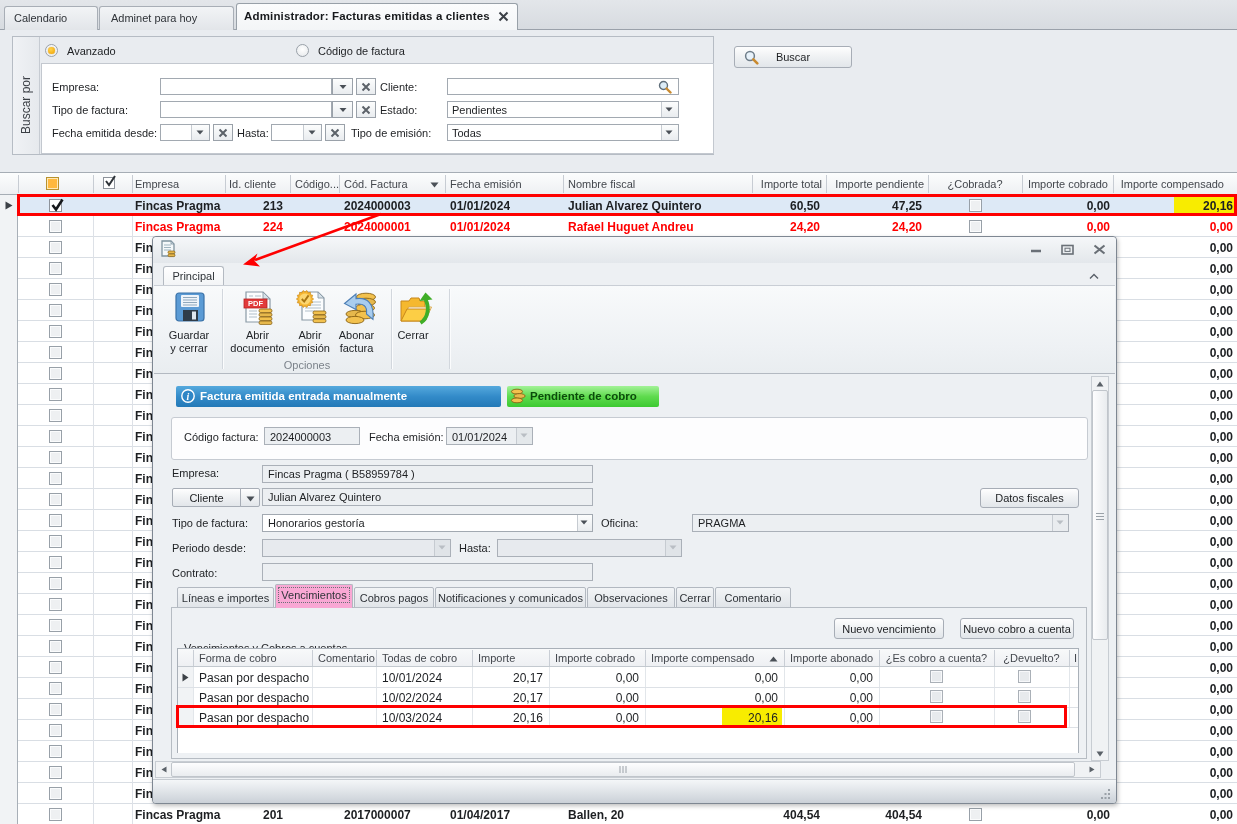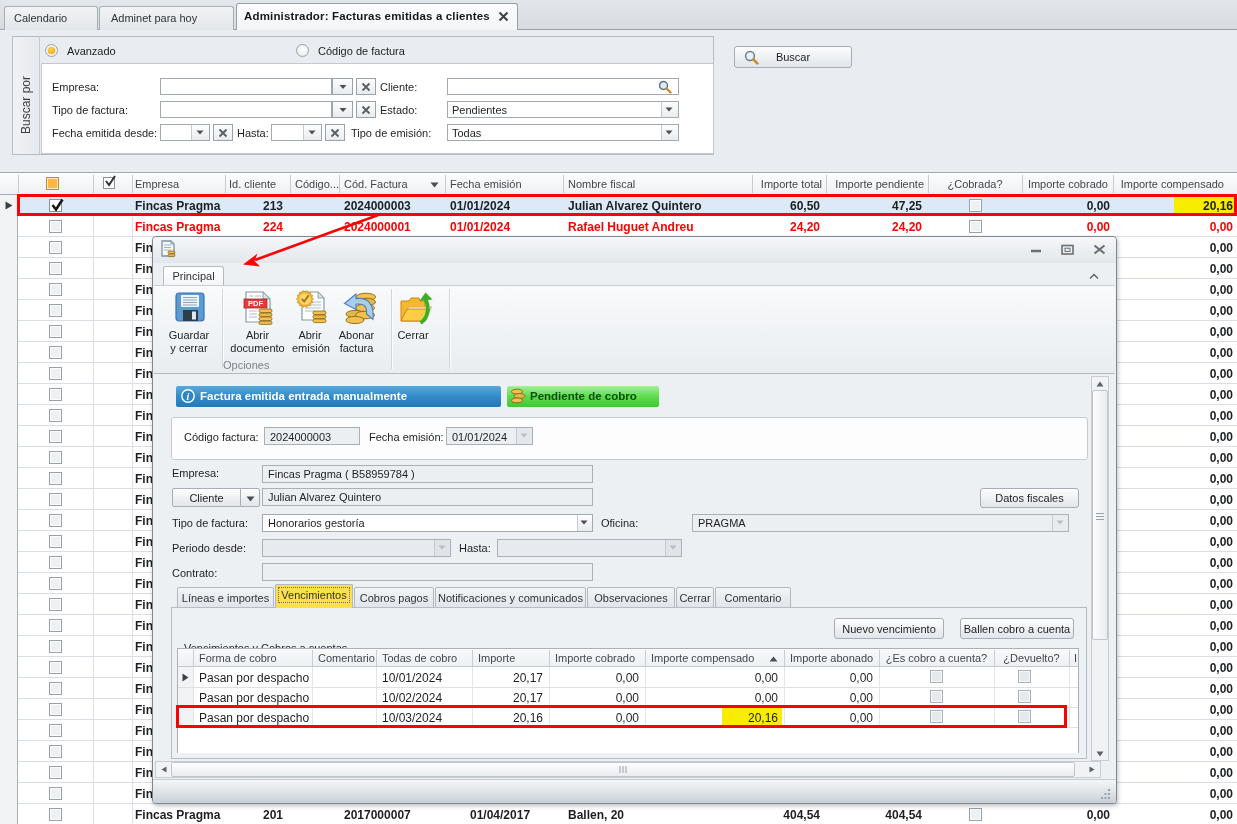--- a/index.html
+++ b/index.html
@@ -284,21 +284,21 @@
 <div class="cb" style="left:49px;top:766px;"></div>
 <div class="cell b" style="left:135px;top:766px;width:80px;">Fincas Pragma</div>
 <div class="cell b" style="left:1120px;top:766px;width:113px;text-align:right;">0,00</div>
 <div class="cb" style="left:49px;top:787px;"></div>
 <div class="cell b" style="left:135px;top:787px;width:80px;">Fincas Pragma</div>
 <div class="cell b" style="left:1120px;top:787px;width:113px;text-align:right;">0,00</div>
 <div class="cb" style="left:49px;top:808px;"></div>
 <div class="cell b " style="left:135px;top:808px;width:150px;">Fincas Pragma</div>
 <div class="cell b " style="left:225px;top:808px;width:58px;text-align:right;">201</div>
 <div class="cell b " style="left:344px;top:808px;width:99px;">2017000007</div>
-<div class="cell b " style="left:450px;top:808px;margin-left:20px;">01/04/2017</div>
+<div class="cell b " style="left:450px;top:808px;">01/04/2017</div>
 <div class="cell b " style="left:568px;top:808px;">Ballen, 20</div>
 <div class="cell b " style="left:700px;top:808px;width:120px;text-align:right;">404,54</div>
 <div class="cell b " style="left:800px;top:808px;width:122px;text-align:right;">404,54</div>
 <div class="cb" style="left:969px;top:808px;"></div>
 <div class="cell b " style="left:1000px;top:808px;width:110px;text-align:right;">0,00</div>
 <div class="cell b " style="left:1120px;top:808px;width:113px;text-align:right;">0,00</div>
 <div class="ab" style="left:152px;top:236px;width:965px;height:568px;background:#edf0f3;border:1px solid #7e8792;border-radius:4px;box-shadow:1px 2px 4px rgba(0,0,0,0.25);overflow:hidden;">
     <div class="ab" style="left:0;top:0;width:963px;height:26px;background:linear-gradient(#f5f7f9,#e3e7eb);border-radius:3px 3px 0 0;"></div>
     <svg class="ab" style="left:8px;top:3px" width="15" height="18">
       <path d="M1 1 h9 l3 3 v12 h-12 z" fill="#f4f8fa" stroke="#7e929e" stroke-width="1.3"></path>
@@ -325,21 +325,21 @@
     </svg>
     <div class="ab" style="left:1px;top:48px;width:961px;height:89px;background:linear-gradient(#f8fafb,#eef1f4 70%,#e9edf0);border-top:1px solid #c9ced5;border-bottom:1px solid #b3b9c1;"></div>
     <div class="ab" style="left:69px;top:52px;width:1px;height:80px;background:#d2d7dd;box-shadow:1px 0 0 #fbfcfd;"></div>
     <div class="ab" style="left:238px;top:52px;width:1px;height:80px;background:#d2d7dd;box-shadow:1px 0 0 #fbfcfd;"></div>
     <div class="ab" style="left:296px;top:52px;width:1px;height:80px;background:#d2d7dd;box-shadow:1px 0 0 #fbfcfd;"></div>
     <div class="ab" style="left:4px;top:92px;width:64px;text-align:center;line-height:13px;color:#23262a;">Guardar<br>y cerrar</div>
     <div class="ab" style="left:72px;top:92px;width:65px;text-align:center;line-height:13px;color:#23262a;">Abrir<br>documento</div>
     <div class="ab" style="left:139px;top:92px;width:36px;text-align:center;line-height:13px;color:#23262a;">Abrir<br>emisión</div>
     <div class="ab" style="left:176px;top:92px;width:55px;text-align:center;line-height:13px;color:#23262a;">Abonar<br>factura</div>
     <div class="ab" style="left:232px;top:92px;width:56px;text-align:center;line-height:13px;color:#23262a;">Cerrar</div>
-    <div class="ab" style="left:70px;top:122px;width:168px;color:#7b828a;">Opciones</div>
+    <div class="ab" style="left:70px;top:122px;width:168px;text-align:center;color:#7b828a;">Opciones</div>
     <svg class="ab" style="left:21px;top:54px" width="32" height="32">
       <rect x="2" y="2" width="28" height="28" rx="3" fill="#5b9bd5"></rect>
       <rect x="2" y="2" width="28" height="28" rx="3" fill="none" stroke="#3a72a8" stroke-width="1.2"></rect>
       <rect x="7" y="4" width="18" height="12" rx="1" fill="#eef4fa"></rect>
       <path d="M9 6.5 h14 M9 9 h14 M9 11.5 h14 M9 14 h14" stroke="#8fa8bd" stroke-width="1"></path>
       <rect x="9" y="19" width="15" height="11" fill="#2f3c49"></rect>
       <rect x="18" y="20.5" width="4" height="8" fill="#dfe7ef"></rect>
     </svg>
     <svg class="ab" style="left:90px;top:54px" width="32" height="34">
       <path d="M3 1 h17 l7 7 v23 h-24 z" fill="#fbfdfe" stroke="#8a9aa6" stroke-width="1.2"></path>
@@ -445,30 +445,30 @@
     </svg>
     <div class="lbl" style="left:306px;top:305px;">Hasta:</div>
     <div class="inpg" style="left:344px;top:302px;width:185px;height:18px;background:#e7eaee;"></div>
     <div class="ab" style="left:512px;top:303px;width:16px;height:16px;background:#e0e4e8;border-left:1px solid #c6cbd1;"></div>
     <svg class="ab" style="left:516px;top:308px" width="8" height="5">
       <path d="M0.5 0.5 L7.5 0.5 L4 4.5 Z" fill="#b9bec4"></path>
     </svg>
     <div class="lbl" style="left:19px;top:330px;">Contrato:</div>
     <div class="inpg" style="left:109px;top:326px;width:331px;height:18px;"></div>
     <div class="ab" style="left:24px;top:350px;width:97px;height:21px;background:linear-gradient(#f2f4f6,#e1e5e9);border:1px solid #b2b8c0;border-radius:2px 2px 0 0;text-align:center;line-height:20px;color:#2f3338;">Líneas e importes</div>
-    <div class="ab" style="left:122px;top:347px;width:78px;height:24px;background:#fde047;border:1px solid #b2b8c0;border-bottom:none;border-radius:2px 2px 0 0;text-align:center;line-height:21px;color:#2f3338;z-index:3;"><span style="outline:1px dotted #6a7077;padding:1px 2px;">Vencimientos</span></div>
+    <div class="ab" style="left:122px;top:347px;width:78px;height:24px;background:#f9a8d4;border:1px solid #b2b8c0;border-bottom:none;border-radius:2px 2px 0 0;text-align:center;line-height:21px;color:#2f3338;z-index:3;"><span style="outline:1px dotted #6a7077;padding:1px 2px;">Vencimientos</span></div>
     <div class="ab" style="left:201px;top:350px;width:80px;height:21px;background:linear-gradient(#f2f4f6,#e1e5e9);border:1px solid #b2b8c0;border-radius:2px 2px 0 0;text-align:center;line-height:20px;color:#2f3338;">Cobros pagos</div>
     <div class="ab" style="left:282px;top:350px;width:151px;height:21px;background:linear-gradient(#f2f4f6,#e1e5e9);border:1px solid #b2b8c0;border-radius:2px 2px 0 0;text-align:center;line-height:20px;color:#2f3338;">Notificaciones y comunicados</div>
     <div class="ab" style="left:434px;top:350px;width:88px;height:21px;background:linear-gradient(#f2f4f6,#e1e5e9);border:1px solid #b2b8c0;border-radius:2px 2px 0 0;text-align:center;line-height:20px;color:#2f3338;">Observaciones</div>
     <div class="ab" style="left:523px;top:350px;width:38px;height:21px;background:linear-gradient(#f2f4f6,#e1e5e9);border:1px solid #b2b8c0;border-radius:2px 2px 0 0;text-align:center;line-height:20px;color:#2f3338;">Cerrar</div>
     <div class="ab" style="left:562px;top:350px;width:76px;height:21px;background:linear-gradient(#f2f4f6,#e1e5e9);border:1px solid #b2b8c0;border-radius:2px 2px 0 0;text-align:center;line-height:20px;color:#2f3338;">Comentario</div>
     <div class="ab" style="left:18px;top:370px;width:916px;height:152px;background:#eef1f4;border:1px solid #b6bcc3;"></div>
     <div class="lbl" style="left:31px;top:405px;">Vencimientos y Cobros a cuentas</div>
     <div class="btn" style="left:681px;top:381px;width:110px;height:21px;line-height:20px;">Nuevo vencimiento</div>
-    <div class="btn" style="left:807px;top:381px;width:114px;height:21px;line-height:20px;">Ballen cobro a cuenta</div>
+    <div class="btn" style="left:807px;top:381px;width:114px;height:21px;line-height:20px;">Nuevo cobro a cuenta</div>
     <div class="ab" style="left:24px;top:411px;width:902px;height:105px;background:#fff;border:1px solid #a9b0b8;border-bottom:none;"></div>
     <div class="ab" style="left:25px;top:412px;width:900px;height:18px;background:linear-gradient(#f8f9fa,#eef0f3);border-bottom:1px solid #c3c9cf;"></div>
     <div class="ab" style="left:40px;top:413px;width:1px;height:16px;background:#c9ced5;"></div>
     <div class="ab" style="left:40px;top:430px;width:1px;height:61px;background:#e2e6ea;"></div>
     <div class="ab" style="left:159px;top:413px;width:1px;height:16px;background:#c9ced5;"></div>
     <div class="ab" style="left:159px;top:430px;width:1px;height:61px;background:#e2e6ea;"></div>
     <div class="ab" style="left:223px;top:413px;width:1px;height:16px;background:#c9ced5;"></div>
     <div class="ab" style="left:223px;top:430px;width:1px;height:61px;background:#e2e6ea;"></div>
     <div class="ab" style="left:319px;top:413px;width:1px;height:16px;background:#c9ced5;"></div>
     <div class="ab" style="left:319px;top:430px;width:1px;height:61px;background:#e2e6ea;"></div>

